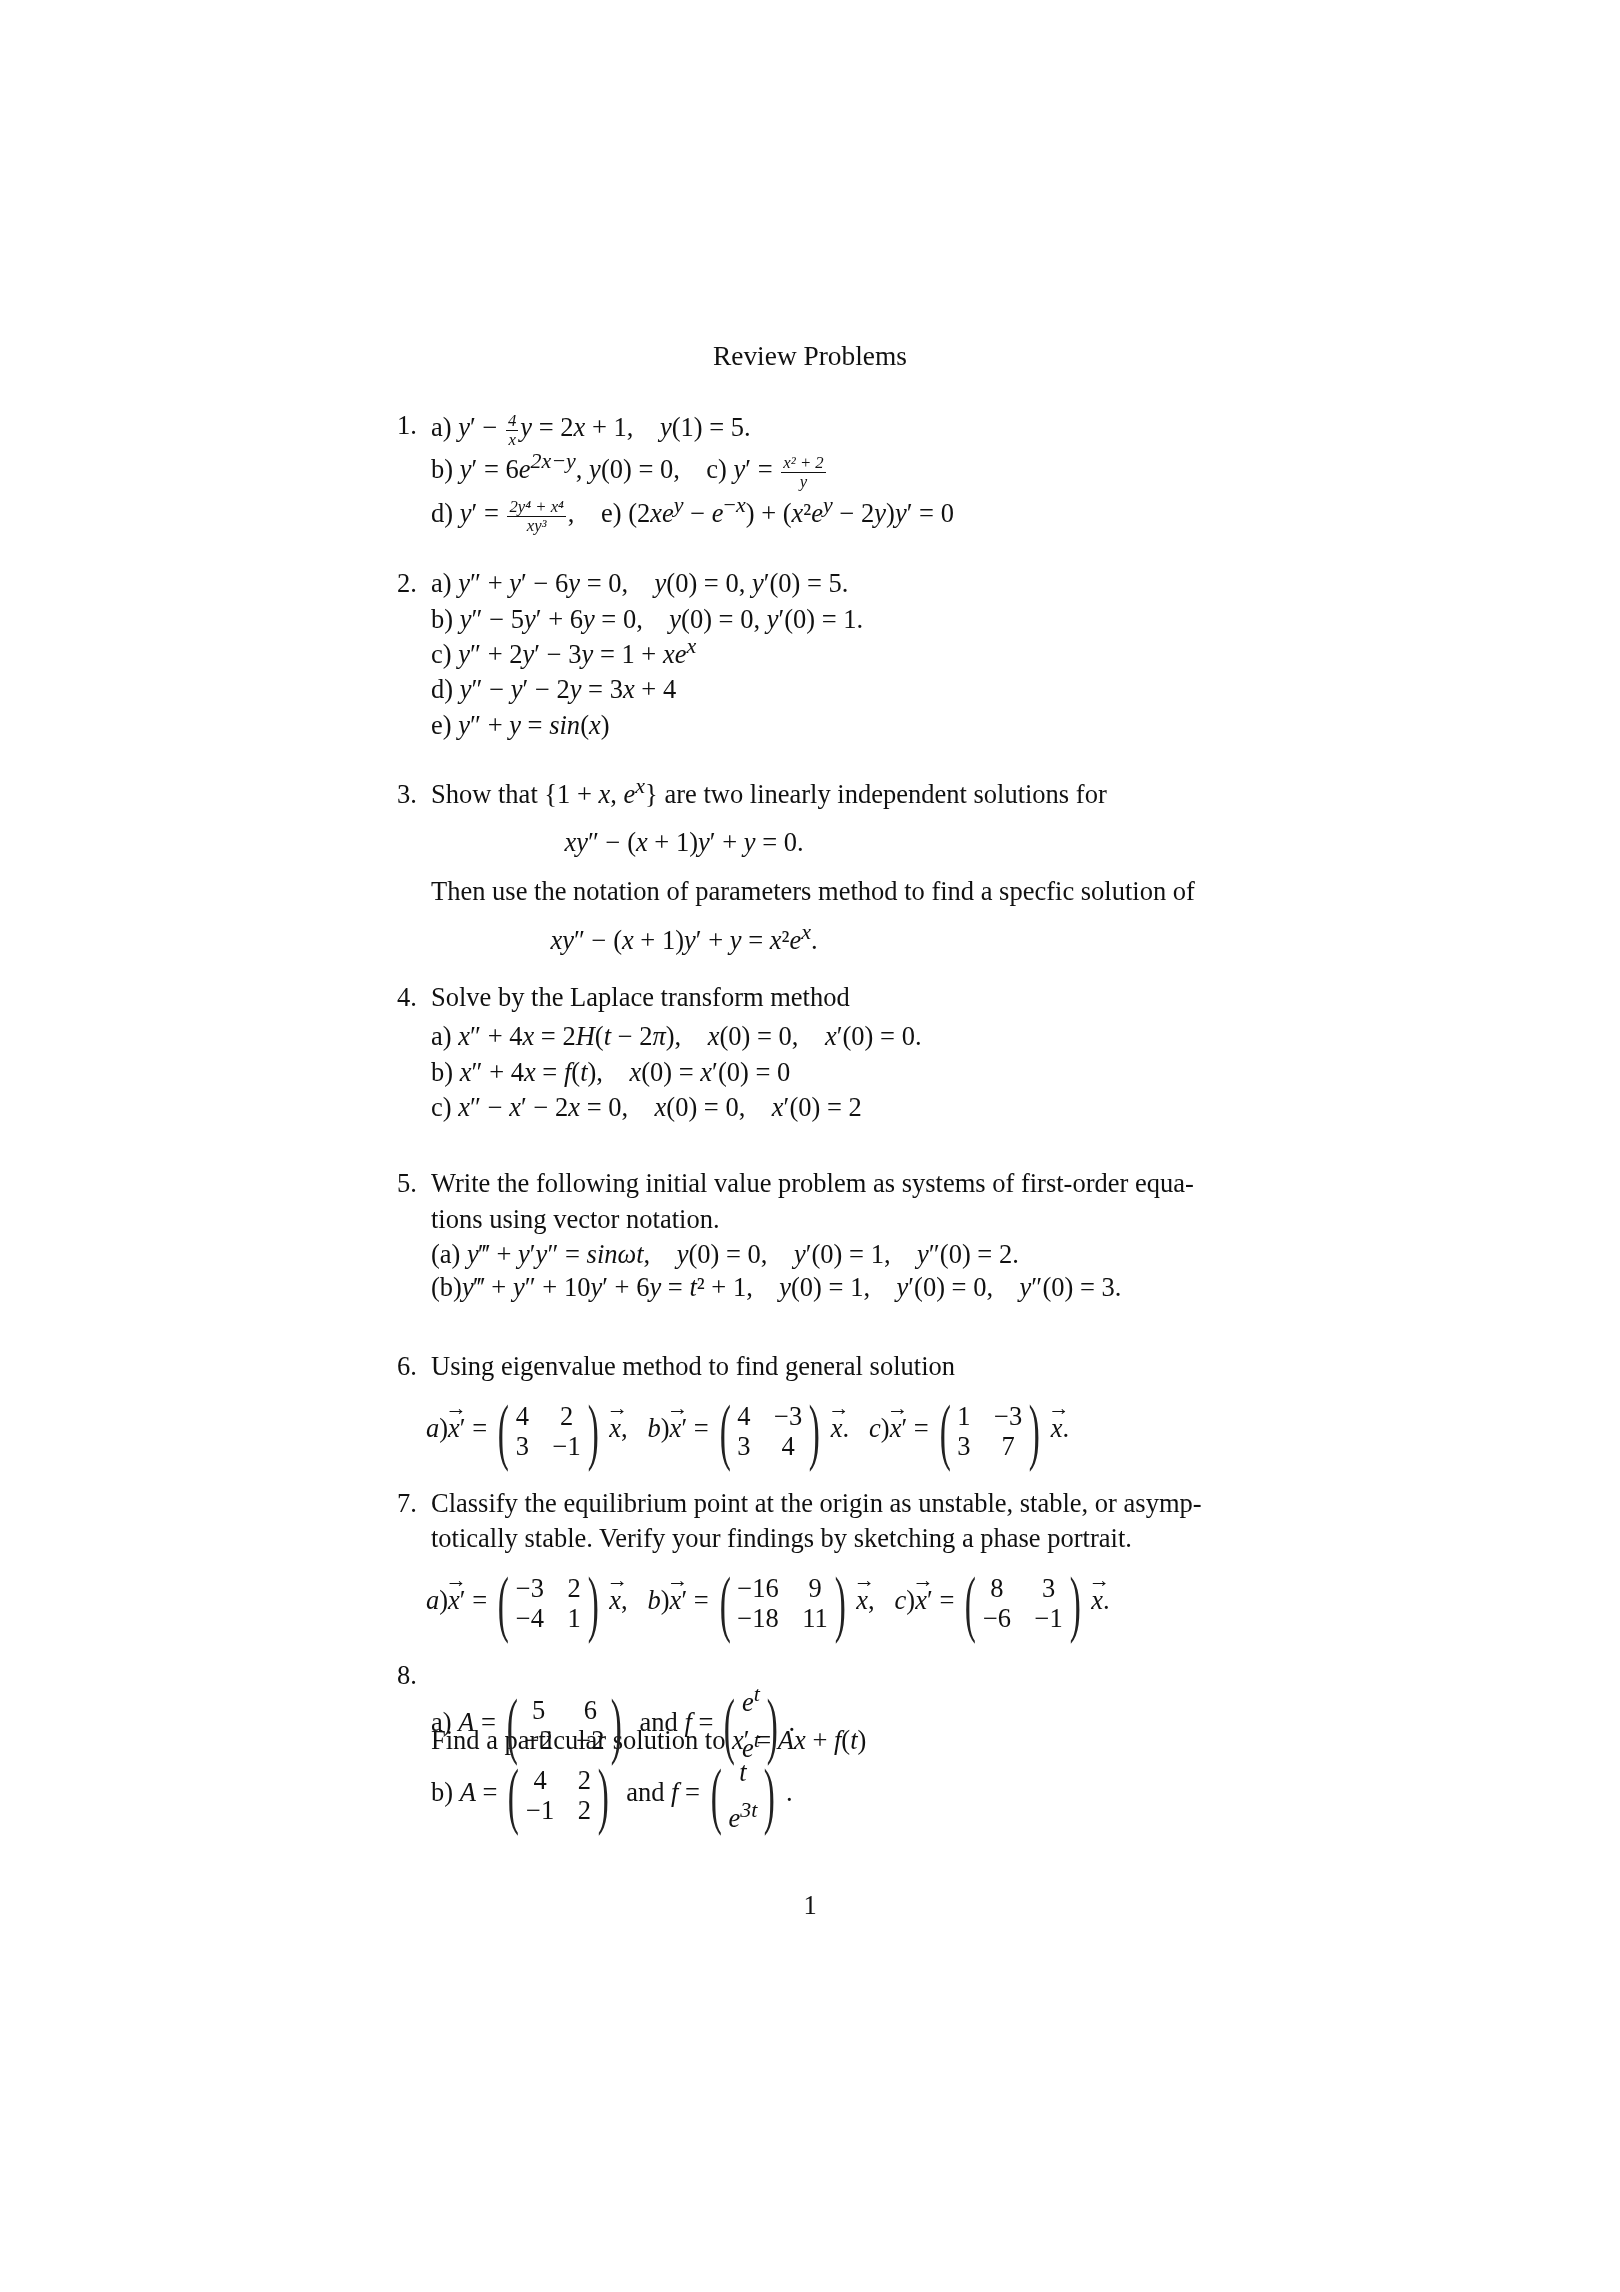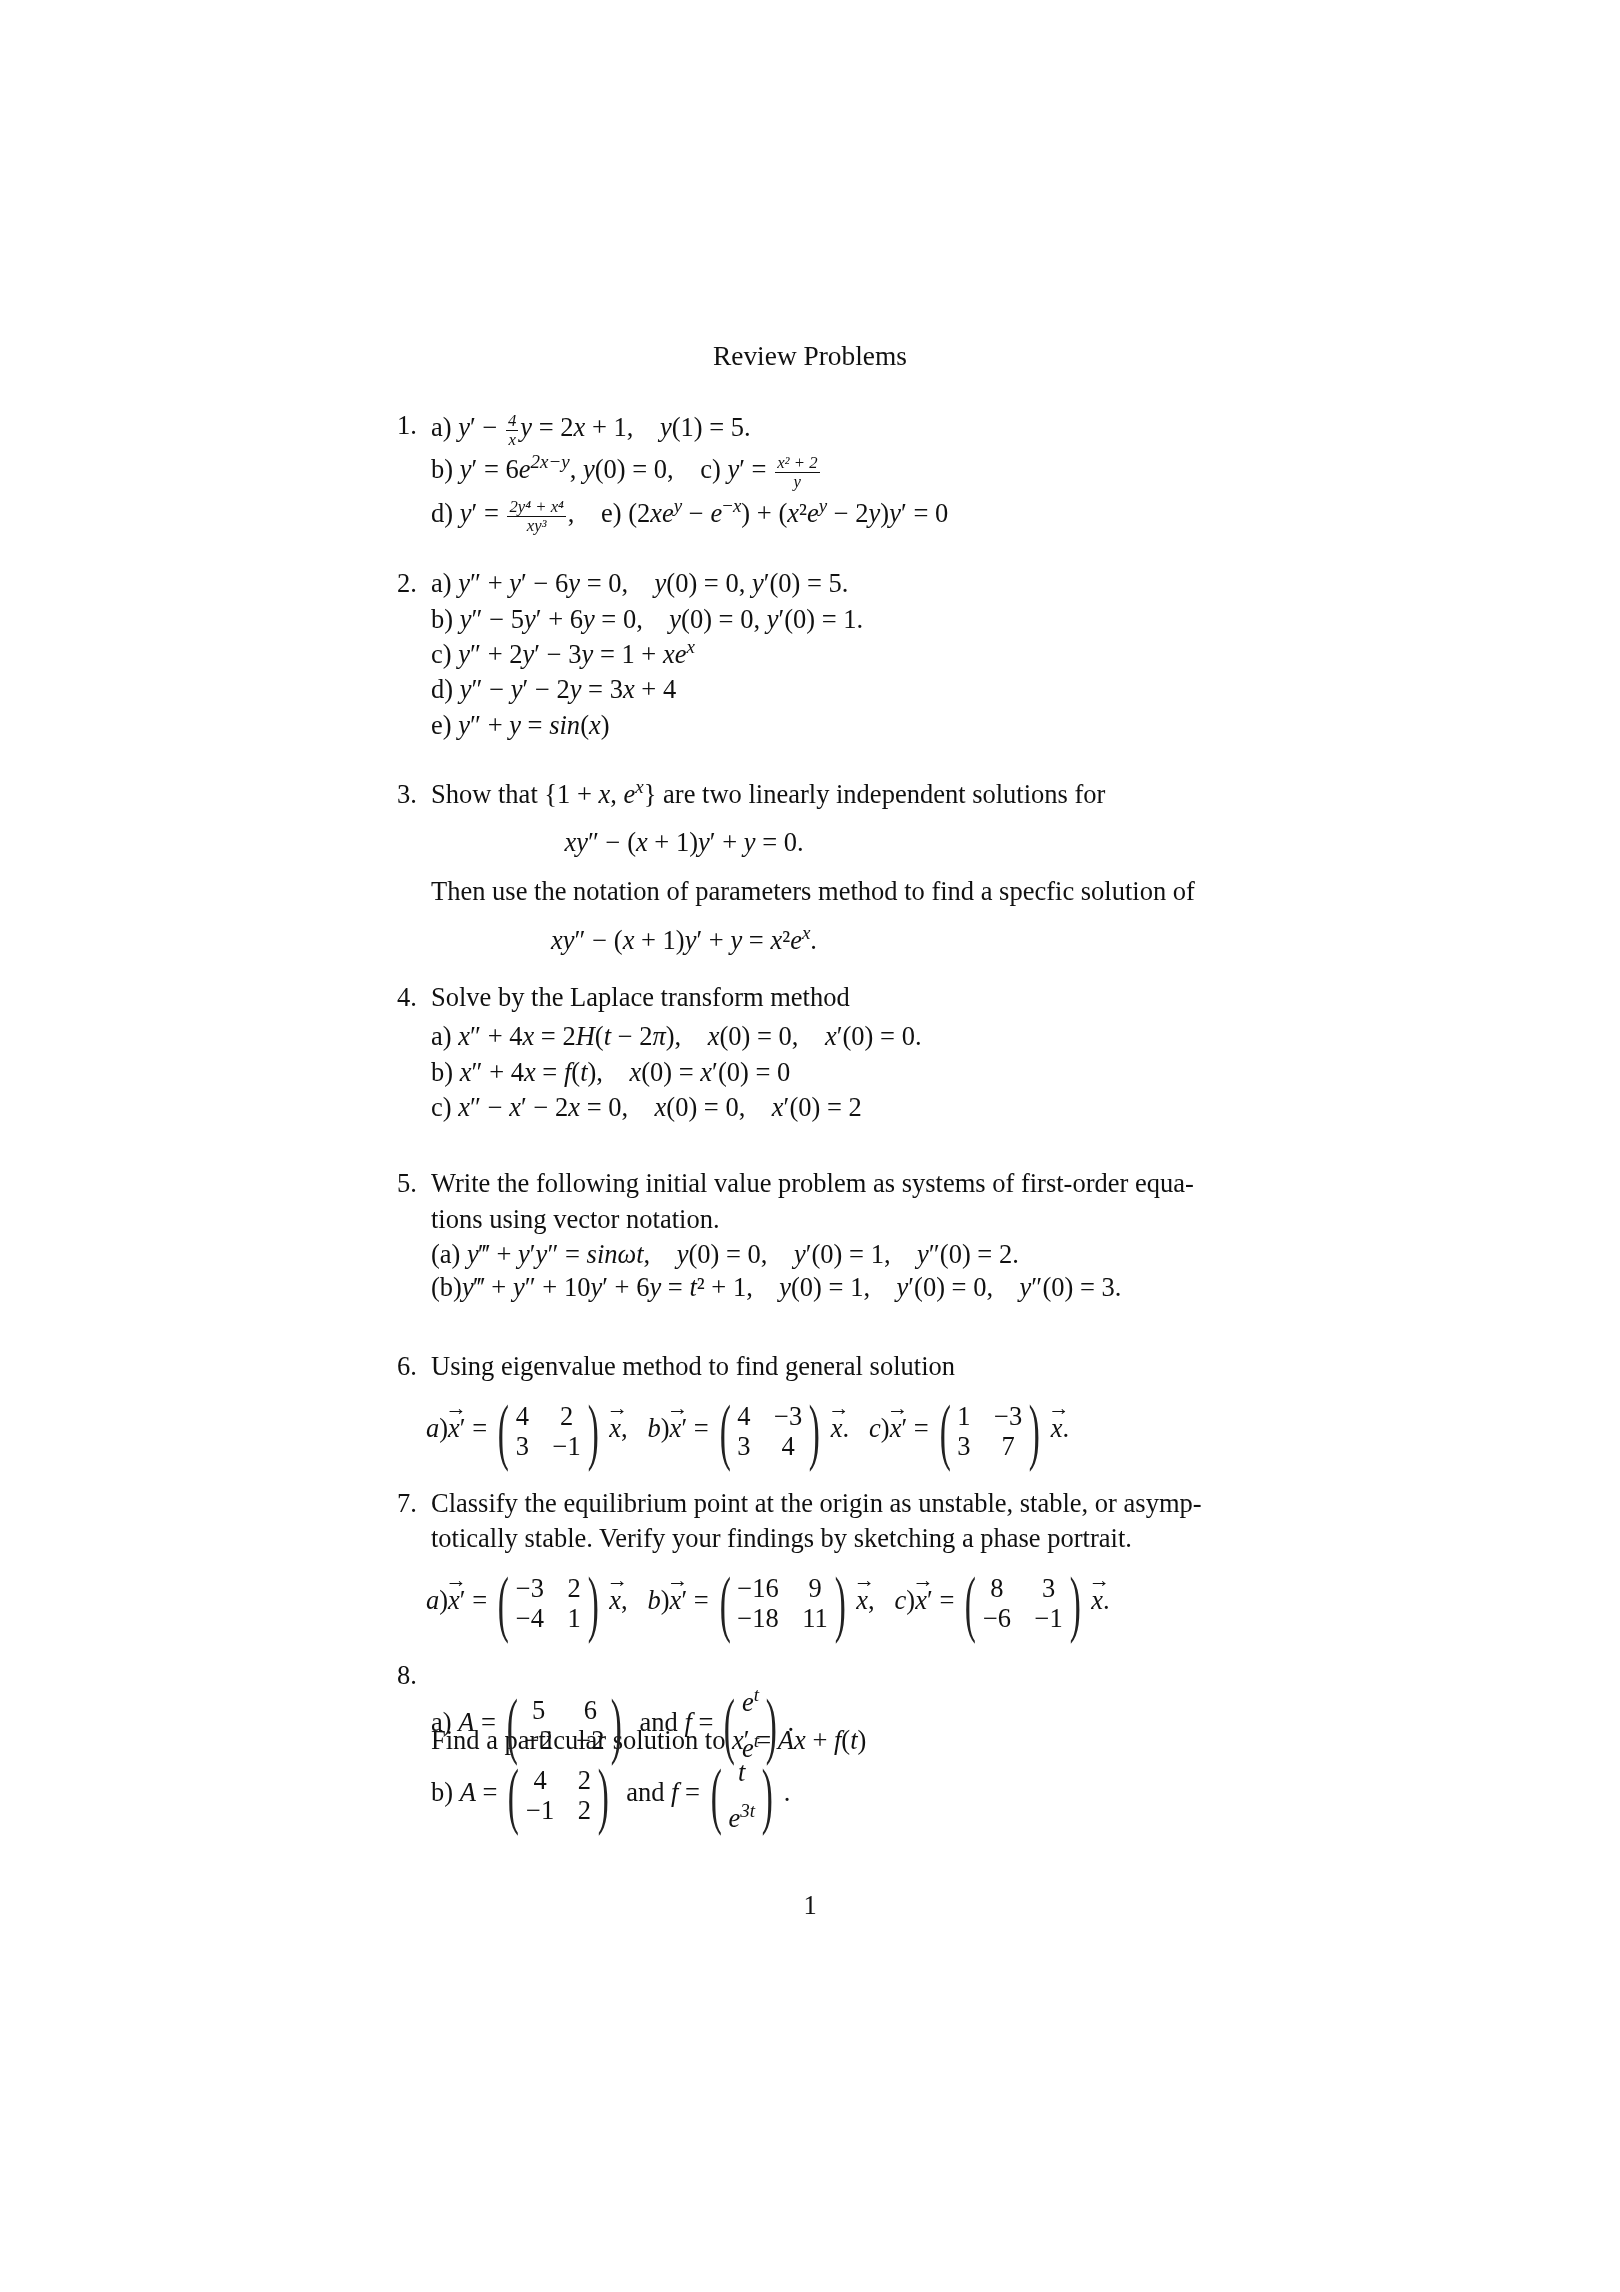--- a/index.html
+++ b/index.html
@@ -7,21 +7,21 @@
     width: 1620px; height: 2293px; position: relative; overflow: hidden;
     font-family: "Liberation Serif", "DejaVu Serif", serif;
     color: #111; font-size: 26.5px; line-height: 1;
   }
   .page { position: absolute; left: 0; top: 0; width: 1620px; height: 2293px; }
   .title { position: absolute; top: 343px; left: 0; width: 1620px; text-align: center; font-size: 27.4px; }
   .num { position: absolute; left: 397px; }
   .line { position: absolute; left: 431px; white-space: nowrap; }
   .center { position: absolute; left: 0; width: 1368px; text-align: center; white-space: nowrap; }
   i, .m { font-style: italic; }
-  sup { font-size: 19px; vertical-align: 9.8px; line-height: 0; }
+  sup { font-size: 22px; vertical-align: 9.8px; line-height: 0; }
   .frac { display: inline-flex; flex-direction: column; align-items: center; vertical-align: middle; font-size: 16.7px; margin: 0 2px; font-style: italic; }
   .frac .n { border-bottom: 1px solid #111; padding: 0 2px; line-height: 17.6px; }
   .frac .d { line-height: 17.6px; }
   .mat { display: inline-flex; align-items: center; vertical-align: middle; margin: 0 3.9px; }
   .paren { font-size: 74px; font-weight: 100; transform: scaleX(0.45); display: inline-block; color: #222; line-height: 74px; }
   .grid { display: inline-grid; grid-template-columns: auto auto; column-gap: 23.5px; row-gap: 3.9px; text-align: center; font-style: normal; }
   .grid1 { display: inline-grid; grid-template-columns: auto; row-gap: 20px; text-align: center; }
   .vec { position: relative; font-style: italic; display: inline-block; }
   .vec::before { content: "\2192"; position: absolute; top: -16.7px; left: -2.9px; font-style: normal; font-size: 21.6px; }
   .page-num { position: absolute; top: 1892px; left: 0; width: 1620px; text-align: center; font-size: 26.5px; }

